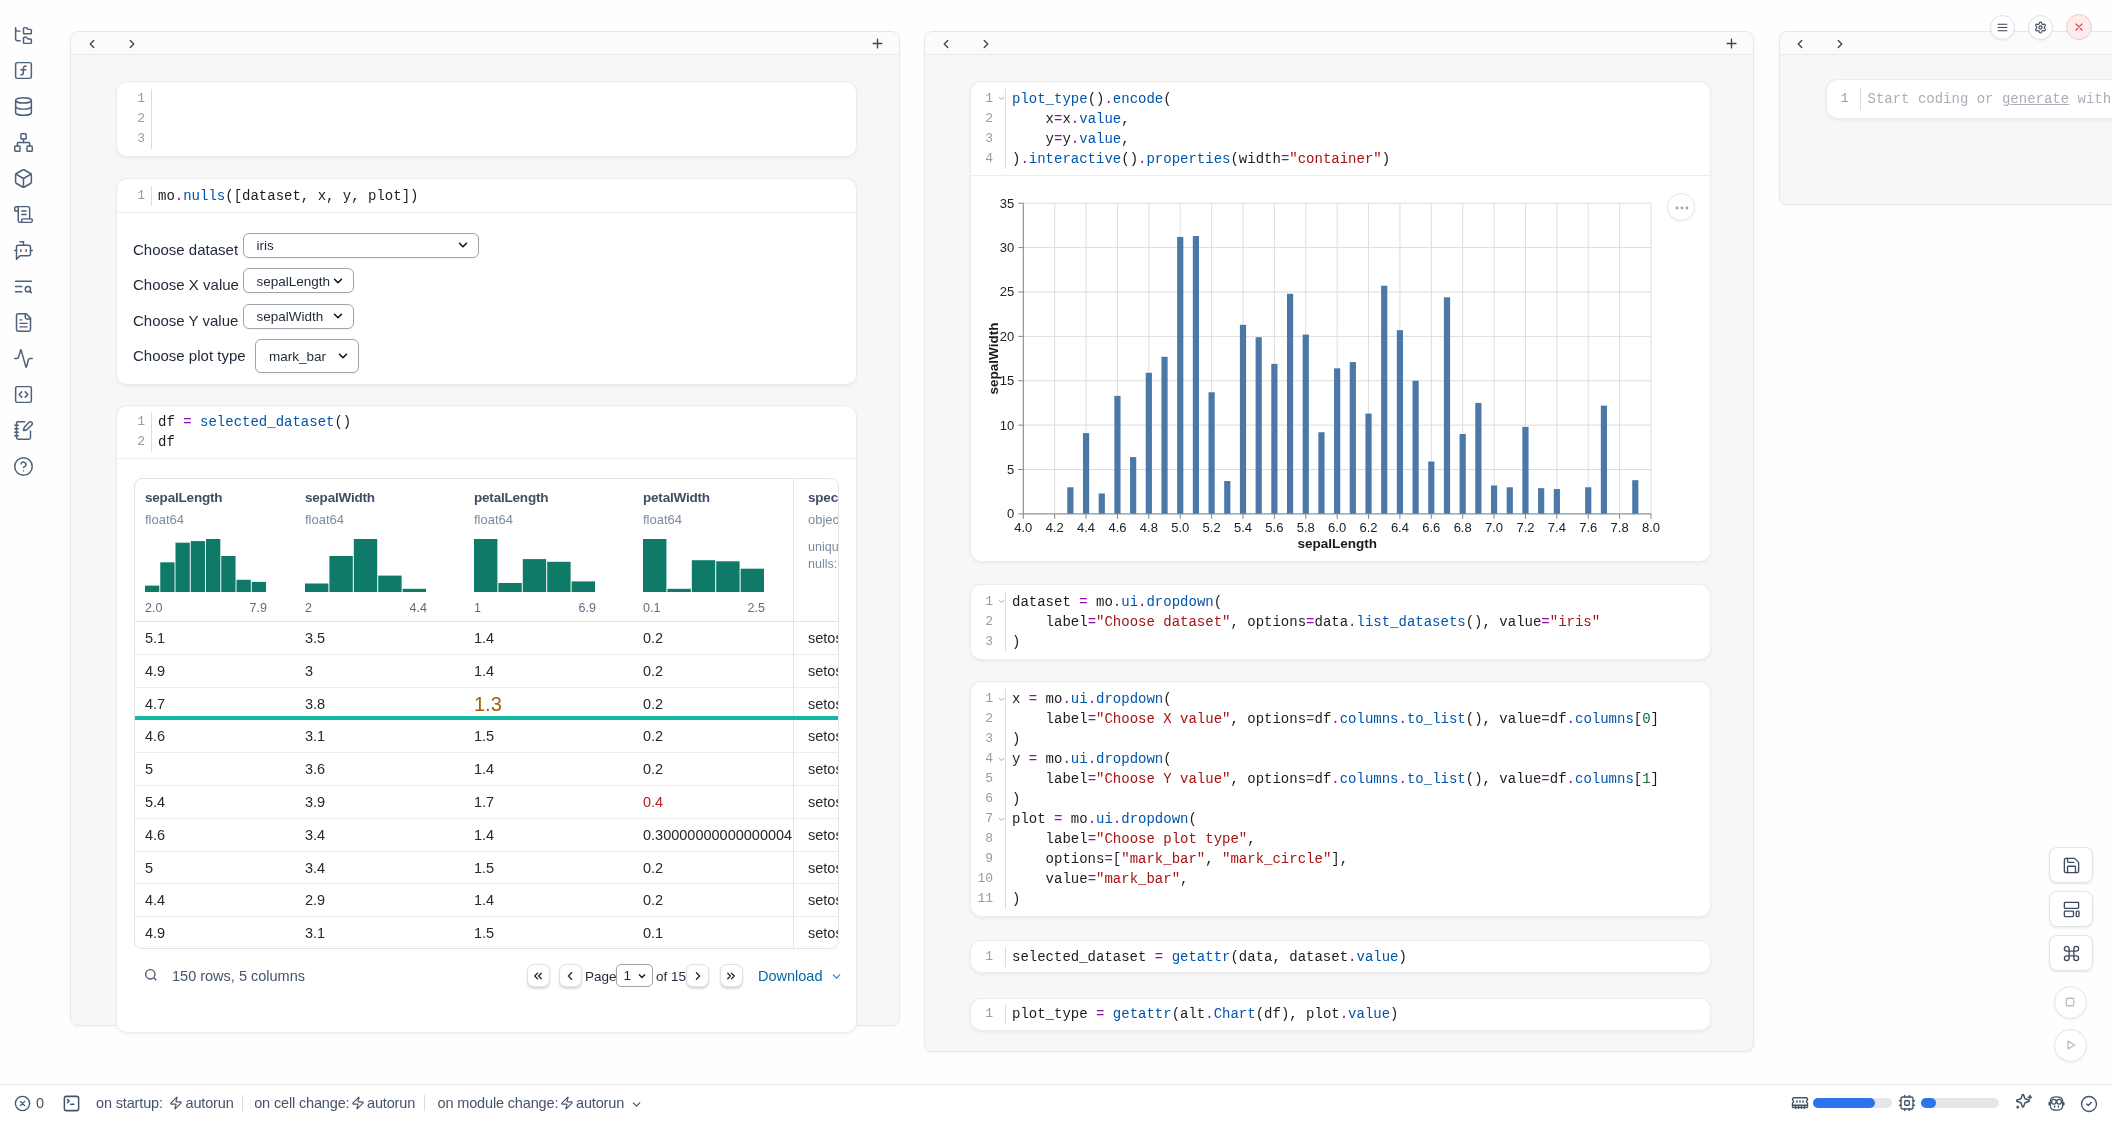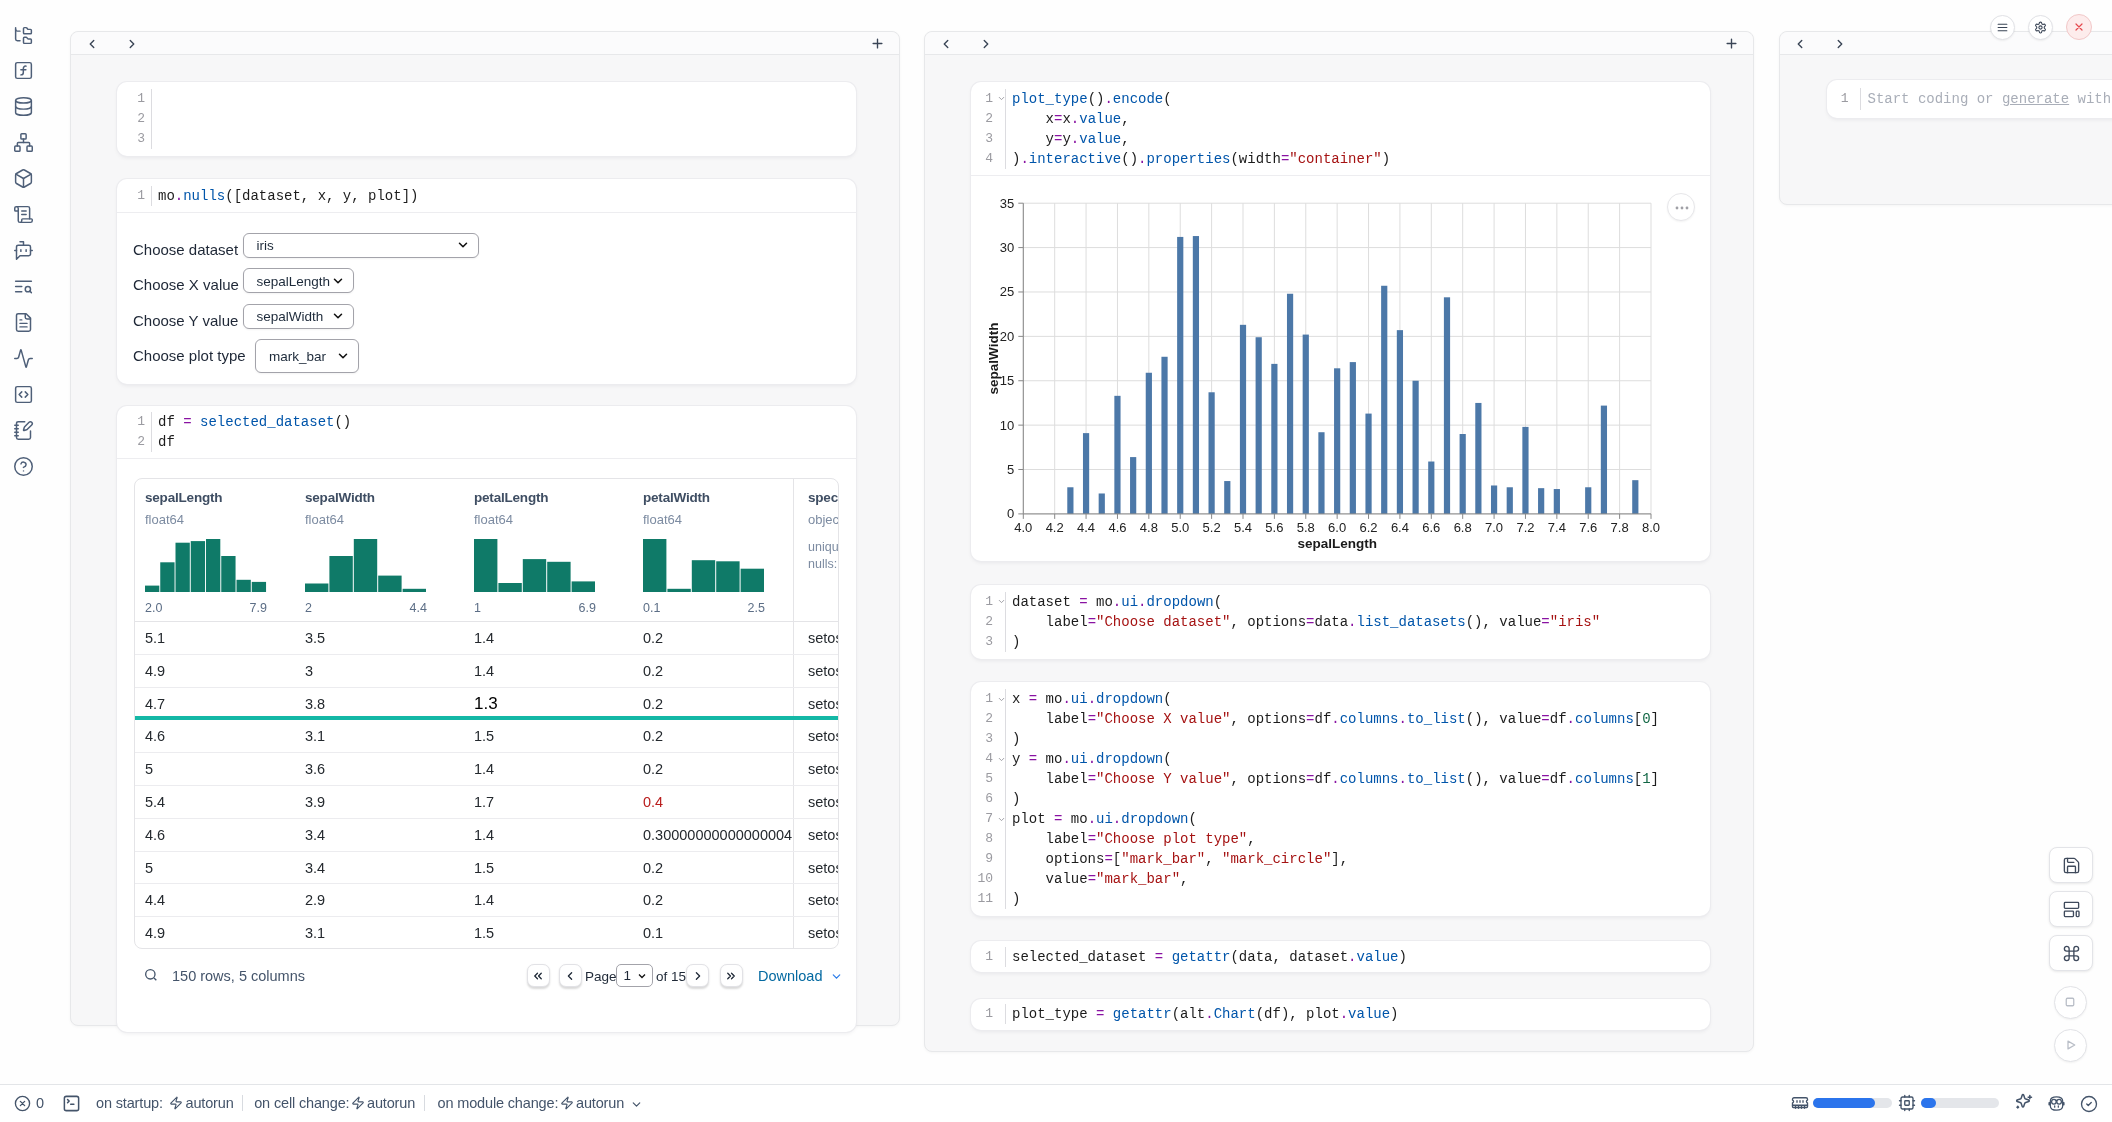--- a/index.html
+++ b/index.html
@@ -229,21 +229,21 @@
 <div style="position:absolute;left:0;top:175.8px;width:705px;height:32.8px;border-bottom:1px solid #ececef">
 <div style="position:absolute;left:10px;top:0;line-height:32px;font-size:14.5px;color:#24292e">4.9</div>
 <div style="position:absolute;left:170px;top:0;line-height:32px;font-size:14.5px;color:#24292e">3</div>
 <div style="position:absolute;left:339px;top:0;line-height:32px;font-size:14.5px;color:#24292e">1.4</div>
 <div style="position:absolute;left:508px;top:0;line-height:32px;font-size:14.5px;color:#24292e">0.2</div>
 <div style="position:absolute;left:673px;top:0;line-height:32px;font-size:14.5px;color:#24292e;white-space:nowrap">setosa</div>
 </div>
 <div style="position:absolute;left:0;top:208.60000000000002px;width:705px;height:32.8px;border-bottom:4px solid #14b8a6">
 <div style="position:absolute;left:10px;top:0;line-height:32px;font-size:14.5px;color:#24292e">4.7</div>
 <div style="position:absolute;left:170px;top:0;line-height:32px;font-size:14.5px;color:#24292e">3.8</div>
-<div style="position:absolute;left:339px;top:0;line-height:32px;font-size:17px;color:#000000">1.3</div>
+<div style="position:absolute;left:339px;top:0;line-height:32px;font-size:20px;color:#a16207">1.3</div>
 <div style="position:absolute;left:508px;top:0;line-height:32px;font-size:14.5px;color:#24292e">0.2</div>
 <div style="position:absolute;left:673px;top:0;line-height:32px;font-size:14.5px;color:#24292e;white-space:nowrap">setosa</div>
 </div>
 <div style="position:absolute;left:0;top:241.40000000000003px;width:705px;height:32.8px;border-bottom:1px solid #ececef">
 <div style="position:absolute;left:10px;top:0;line-height:32px;font-size:14.5px;color:#24292e">4.6</div>
 <div style="position:absolute;left:170px;top:0;line-height:32px;font-size:14.5px;color:#24292e">3.1</div>
 <div style="position:absolute;left:339px;top:0;line-height:32px;font-size:14.5px;color:#24292e">1.5</div>
 <div style="position:absolute;left:508px;top:0;line-height:32px;font-size:14.5px;color:#24292e">0.2</div>
 <div style="position:absolute;left:673px;top:0;line-height:32px;font-size:14.5px;color:#24292e;white-space:nowrap">setosa</div>
 </div>

